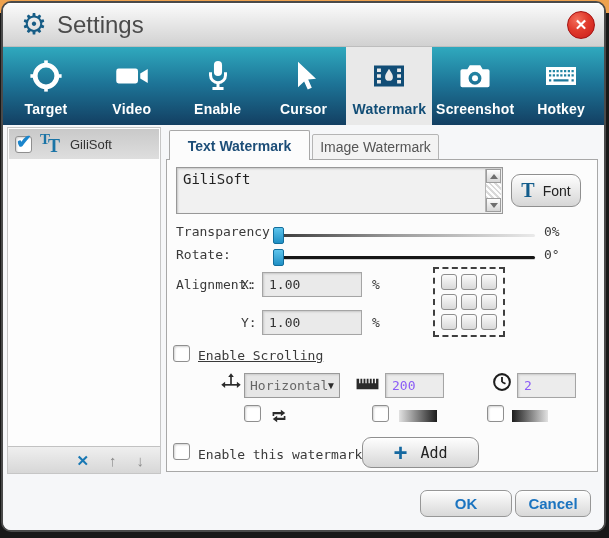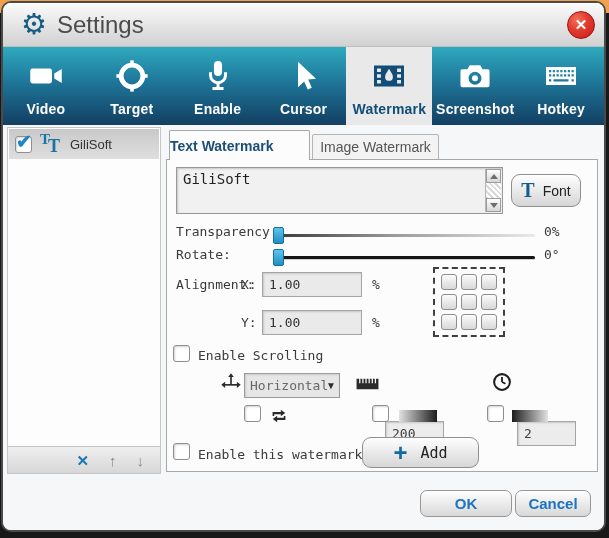--- a/index.html
+++ b/index.html
@@ -95,21 +95,21 @@
     gap: 20px; padding-right: 16px;
   }
   .sb-foot-ic { font-size: 15px; font-weight: bold; cursor: pointer; line-height: 1; }
   .ic-delete { color: #1878b4; }
   .ic-arrow { color: #8b8b8b; }
   
   .tab1 {
     position: absolute; left: 166px; top: 5px; width: 141px; height: 30px;
     background: #fcfcfc; border: 1px solid #a8a8a8; border-bottom: none;
     border-radius: 2px 2px 0 0; z-index: 3;
-    display: flex; align-items: center; 
+    display: flex; align-items: center; justify-content: center;
     font-size: 14px; font-weight: bold; color: #1c4d77; cursor: pointer;
   }
   .tab2 {
     position: absolute; left: 309px; top: 9px; width: 127px; height: 26px;
     background: #f3f3f3; border: 1px solid #b5b5b5;
     border-radius: 2px 2px 0 0; z-index: 1;
     display: flex; align-items: center; justify-content: center;
     font-size: 14px; color: #555; cursor: pointer;
   }
   .panel {
@@ -158,21 +158,21 @@
     background: linear-gradient(#5ec4ec, #1f8fc4);
     border: 1px solid #136e9c; border-radius: 2px; cursor: pointer;
   }
   
   .field {
     background: #eaeaea; border: 1px solid #a5a5a5;
     box-shadow: inset 1px 1px 2px rgba(0,0,0,.15);
     font-family: "DejaVu Sans Mono", monospace; font-size: 13px;
     padding: 0 6px; color: #333;
   }
-  .field:disabled, .field.dim { color: #404040; background: #ececec; margin-top: 48px; }
+  .field:disabled, .field.dim { color: #8b5cf6; background: #ececec; }
   
   .align-frame {
     left: 266px; top: 107px;
     border: 2px dashed #3f3f3f; padding: 5px 6px;
     display: grid; grid-template-columns: repeat(3, 16px); gap: 4px;
   }
   .align-btn {
     width: 16px; height: 16px; position: static;
     background: linear-gradient(#fbfbfb, #d8d8d8);
     border: 1px solid #8e8e8e; border-radius: 3px; cursor: pointer;
@@ -217,38 +217,38 @@
     <div class="close-btn">
       <span>✕</span>
     </div>
   </div>
 
   <div class="toolbar">
 
     <div class="tool-item">
       <span class="tool-icon">
         <svg width="36" height="36" viewBox="0 0 24 24">
-          <rect x="1.5" y="7" width="14.5" height="10" rx="1.6" fill="currentColor"></rect>
-          <path d="M17.5 10.3 L22.5 7.4 V16.6 L17.5 13.7 Z" fill="currentColor"></path>
-        </svg>
-      </span>
-      <span class="tool-label">Video</span>
-    </div>
-
-    <div class="tool-item">
-      <span class="tool-icon">
-        <svg width="36" height="36" viewBox="0 0 24 24">
           <circle cx="12" cy="12" r="7.2" fill="none" stroke="currentColor" stroke-width="3.2"></circle>
           <rect x="10.8" y="1.6" width="2.4" height="3.4" fill="currentColor"></rect>
           <rect x="10.8" y="19" width="2.4" height="3.4" fill="currentColor"></rect>
           <rect x="1.6" y="10.8" width="3.4" height="2.4" fill="currentColor"></rect>
           <rect x="19" y="10.8" width="3.4" height="2.4" fill="currentColor"></rect>
         </svg>
       </span>
       <span class="tool-label">Target</span>
+    </div>
+
+    <div class="tool-item">
+      <span class="tool-icon">
+        <svg width="36" height="36" viewBox="0 0 24 24">
+          <rect x="1.5" y="7" width="14.5" height="10" rx="1.6" fill="currentColor"></rect>
+          <path d="M17.5 10.3 L22.5 7.4 V16.6 L17.5 13.7 Z" fill="currentColor"></path>
+        </svg>
+      </span>
+      <span class="tool-label">Video</span>
     </div>
 
     <div class="tool-item">
       <span class="tool-icon">
         <svg width="36" height="36" viewBox="0 0 24 24">
           <rect x="9.3" y="2" width="5.4" height="10" rx="2.7" fill="currentColor"></rect>
           <path d="M7 9.5 v2 a5 5 0 0 0 10 0 v-2" fill="none" stroke="currentColor" stroke-width="2"></path>
           <line x1="12" y1="16.5" x2="12" y2="19.4" stroke="currentColor" stroke-width="2"></line>
           <line x1="8.3" y1="20.4" x2="15.7" y2="20.4" stroke="currentColor" stroke-width="2"></line>
         </svg>
@@ -373,21 +373,21 @@
         <div class="align-btn"></div>
         <div class="align-btn"></div>
         <div class="align-btn"></div>
         <div class="align-btn"></div>
         <div class="align-btn"></div>
         <div class="align-btn"></div>
         <div class="align-btn"></div>
       </div>
 
       <span class="cb" style="left:6px;top:185px;"></span>
-      <span class="mono" style="left:31px;top:188px;">Enable Scrolling</span>
+      <span class="mono" style="left:31px;top:188px;text-decoration:underline;">Enable Scrolling</span>
 
       <span style="left:53px;top:210px;">
         <svg width="22" height="24" viewBox="0 0 24 24">
           <g fill="#2b2b2b">
             <rect x="5" y="14.2" width="14" height="1.8"></rect>
             <path d="M5.6 11.6 L1.4 15.1 L5.6 18.6 Z"></path>
             <path d="M18.4 11.6 L22.6 15.1 L18.4 18.6 Z"></path>
             <rect x="11.1" y="6" width="1.8" height="9"></rect>
             <path d="M8.9 6.6 L12 2.4 L15.1 6.6 Z"></path>
           </g>

